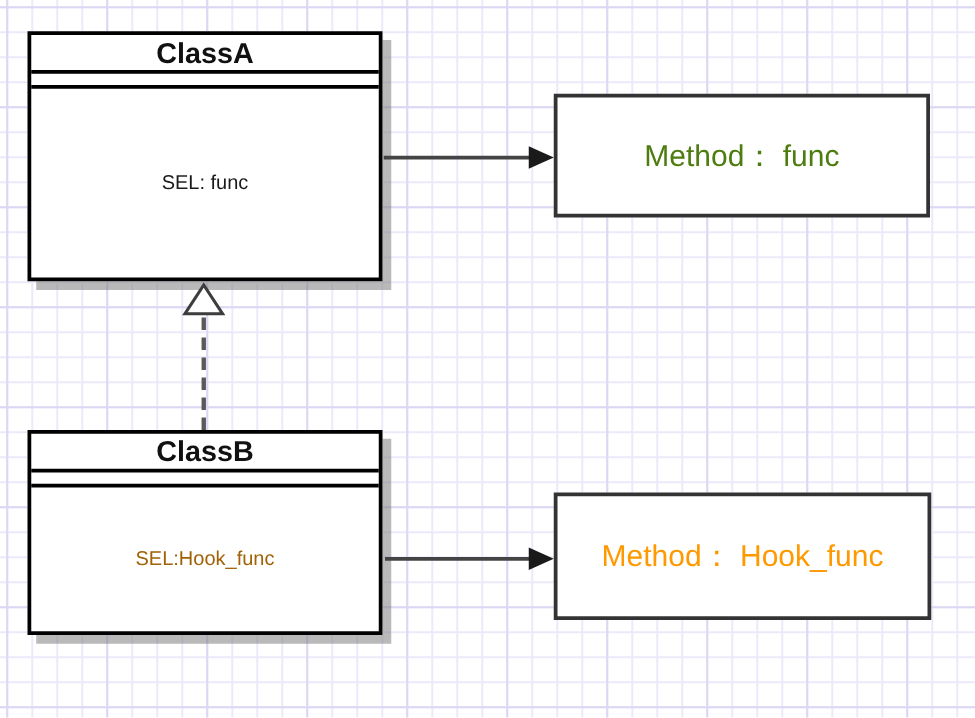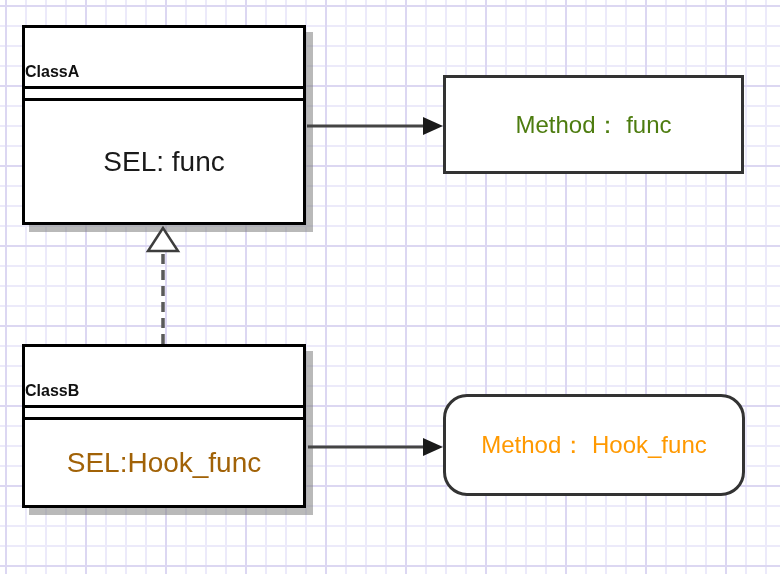--- a/index.html
+++ b/index.html
@@ -29,58 +29,58 @@
     display: flex;
     flex-direction: column;
     background: #ffffff;
     border: 3px solid #000000;
     box-shadow: 7px 7px 0 rgba(128,128,128,0.55);
     box-sizing: border-box;
   }
   .class-box .title {
     height: 28px;
     line-height: 28px;
+    text-align: center;
     font-weight: bold;
-    font-size: 16px;
+    font-size: 23px;
     color: #111111;
     border-bottom: 3px solid #000000;
     flex: 0 0 auto;
-    margin-top: 30px;
   }
   .class-box .attrs {
     height: 9px;
     border-bottom: 3px solid #000000;
     flex: 0 0 auto;
   }
   .class-box .body {
     flex: 1 1 auto;
     display: flex;
     align-items: center;
     justify-content: center;
-    font-size: 28px;
+    font-size: 16px;
     color: #1a1a1a;
   }
   .class-box .body.orange { color: #a16207; }
 
   #classA { left: 22px; top: 25px;  width: 284px; height: 200px; }
   #classB { left: 22px; top: 344px; width: 284px; height: 164px; }
 
   
   .method-box {
     position: absolute;
     background: #ffffff;
     border: 3px solid #333333;
     box-sizing: border-box;
     display: flex;
     align-items: center;
     justify-content: center;
     font-size: 24px;
     color: #4d7c0f;
   }
-  .method-box.orange { color: #ff9900; border-radius: 24px; }
+  .method-box.orange { color: #ff9900; }
   #methodA { left: 443px; top: 75px;  width: 301px; height: 99px;  }
   #methodB { left: 443px; top: 394px; width: 302px; height: 102px; }
 
   
   .connectors {
     position: absolute;
     left: 0; top: 0;
     pointer-events: none;
   }
 </style>

